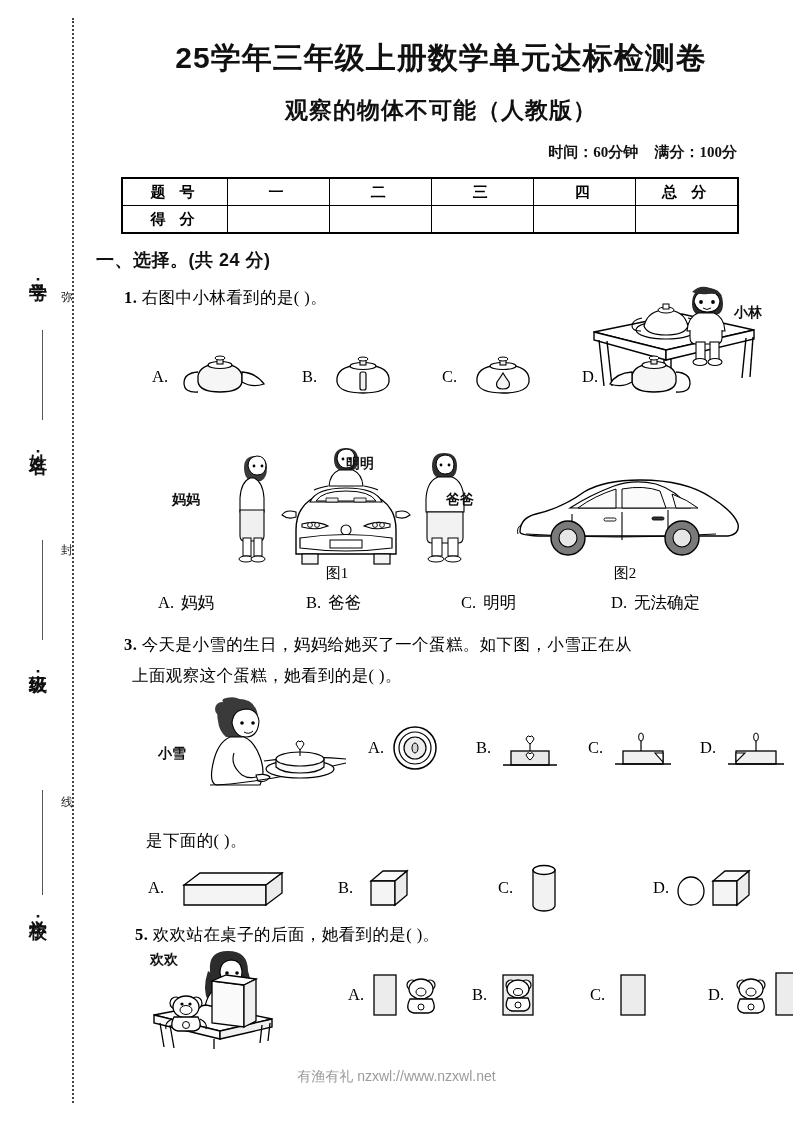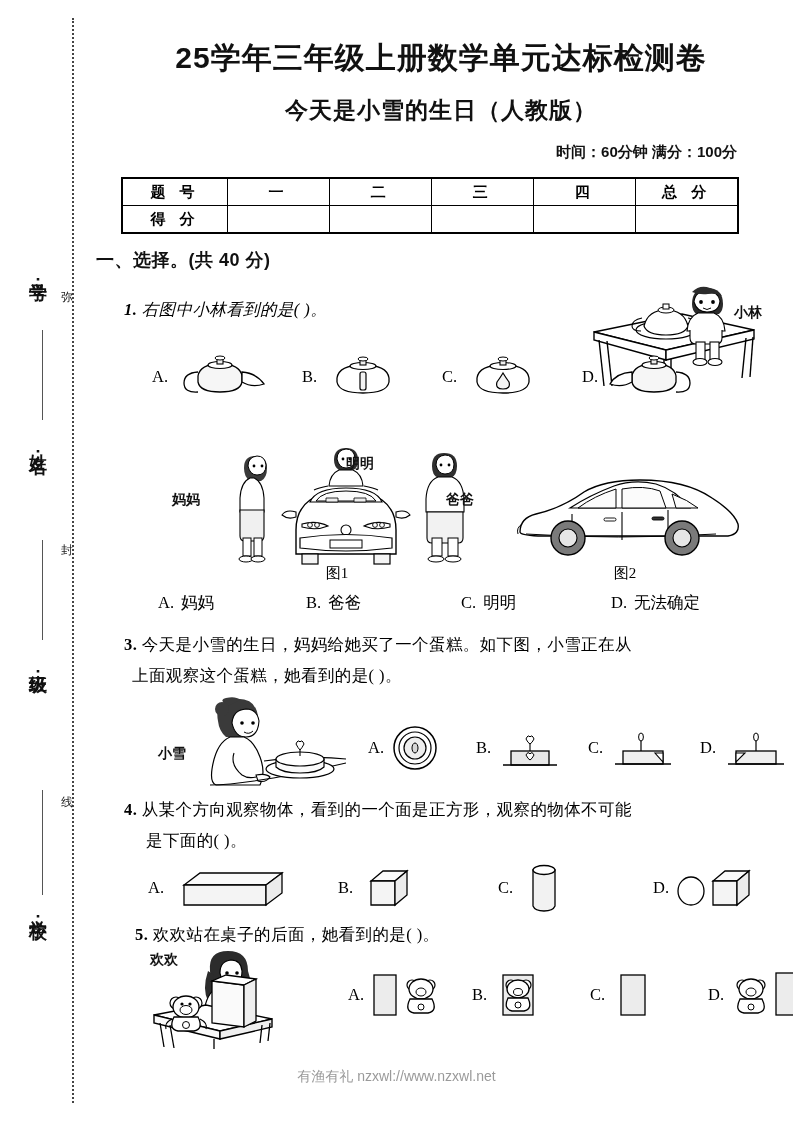--- a/index.html
+++ b/index.html
@@ -78,21 +78,21 @@
     color: #111;
   }
   #exam-meta {
     position: absolute;
     right: 56px; top: 143px;
     font-family: "Liberation Sans", "DejaVu Sans", sans-serif;
     font-size: 15px;
     font-weight: bold;
     color: #111;
   }
-  #exam-meta span { margin-left: 0; }
+  #exam-meta span { margin-left: 12px; font-family: Liberation Serif, serif; }
 
   
   #score-table {
     position: absolute;
     left: 121px; top: 177px;
     width: 618px;
     border-collapse: collapse;
     table-layout: fixed;
   }
   #score-table td {
@@ -175,21 +175,21 @@
   <div class="vrule" style="top:330px;height:90px;"></div>
   <div class="vrule" style="top:540px;height:100px;"></div>
   <div class="vrule" style="top:790px;height:105px;"></div>
 
   <div class="seal-word" style="top:282px;left:58px;">弥</div>
   <div class="seal-word" style="top:534px;left:58px;">封</div>
   <div class="seal-word" style="top:786px;left:58px;">线</div>
 </div>
 
 <div id="main-title">25学年三年级上册数学单元达标检测卷</div>
-<div id="sub-title">今天是小雪的生日（人教版）</div>
+<div id="sub-title">观察的物体不可能（人教版）</div>
 <div id="exam-meta">
   <span>时间：60分钟</span>
   <span>满分：100分</span>
 </div>
 
 <table id="score-table">
   <tbody>
       <tr class="first">
     <td class="hdr outer-l">题  号</td>
     <td>一</td>
@@ -204,24 +204,24 @@
     <td></td>
     <td></td>
     <td></td>
     <td class="outer-r"></td>
   </tr>
 </tbody>
   </table>
 
 <div id="content">
 
-  <div class="section-head">一、选择。(共 40 分)</div>
+  <div class="section-head">一、选择。(共 24 分)</div>
 
   <div style="position:relative;height:132px;margin-top:10px;">
-    <div class="qtext abs" style="left:28px;top:12px;font-style:italic;">
+    <div class="qtext abs" style="left:28px;top:0;">
       <span class="qnum">1.</span>
       <span>右图中小林看到的是(        )。</span>
     </div>
 
     <div class="abs" style="left:478px;top:-2px;">
       <svg width="200" height="110" viewBox="0 0 200 110">
 
         <polygon points="20,52 108,34 180,50 92,70" fill="#fff" stroke="#000" stroke-width="1.4"></polygon>
         <polygon points="20,52 20,60 92,80 92,70" fill="#fff" stroke="#000" stroke-width="1.4"></polygon>
         <polygon points="92,70 92,80 180,59 180,50" fill="#fff" stroke="#000" stroke-width="1.4"></polygon>
@@ -484,24 +484,20 @@
           <path d="M8,43 l56,0" stroke="#000" stroke-width="1.3"></path>
           <path d="M36,30 l0,-12" stroke="#000" stroke-width="1.2"></path>
           <ellipse cx="36" cy="16" rx="2.4" ry="4" fill="#fff" stroke="#000" stroke-width="1"></ellipse>
           <path d="M16,32 l9,0 l-9,9 z" fill="#fff" stroke="#000" stroke-width="1.1"></path>
         </svg>
       </div>
     </div>
   </div>
 
   <div style="position:relative;height:125px;">
-    <div class="qtext abs" style="left:28px;top:0;width:650px;">
-      <span class="qnum">4.</span>
-      <span>从某个方向观察物体，看到的一个面是正方形，观察的物体不可能</span>
-    </div>
     <div class="qtext abs" style="left:50px;top:31px;">
       <span>是下面的(        )。</span>
     </div>
 
     <div class="abs opt-row" style="left:52px;top:68px;width:640px;">
       <div class="opt" style="width:190px;">
         <span class="opt-label">A.</span>
         <svg width="120" height="50" viewBox="0 0 120 50" style="margin-left:6px;">
           <polygon points="14,22 96,22 112,10 30,10" fill="#fafafa" stroke="#000" stroke-width="1.3"></polygon>
           <polygon points="14,22 96,22 96,42 14,42" fill="#f4f4f4" stroke="#000" stroke-width="1.3"></polygon>

